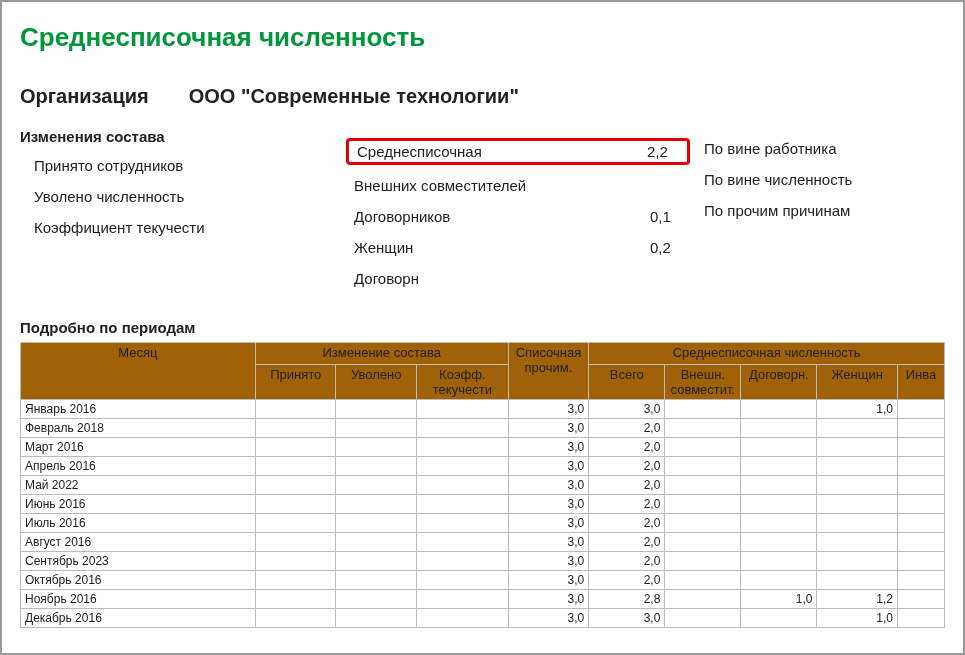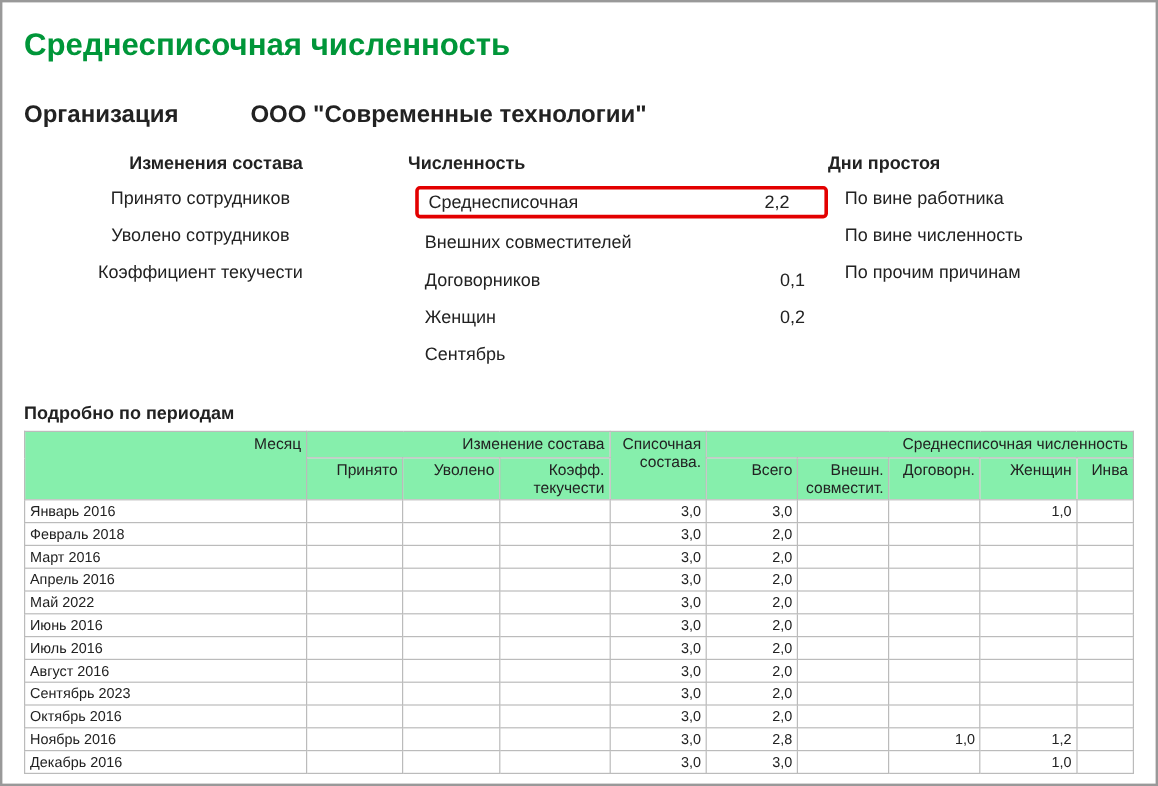--- a/index.html
+++ b/index.html
@@ -19,39 +19,39 @@
       overflow: hidden;
     }
     h1.report-title {
       color: #009639;
       font-size: 26px;
       font-weight: bold;
       margin-bottom: 32px;
     }
     .org-row {
       display: flex;
-      gap: 60px;
+      gap: 40px;
       margin-bottom: 20px;
     }
     .org-label {
       font-size: 20px;
       font-weight: bold;
     }
     .org-value {
       font-size: 20px;
       font-weight: bold;
     }
     .summary-section {
       display: flex;
       margin-bottom: 30px;
     }
     .summary-col {
       flex-shrink: 0;
     }
-    .col1 { width: 320px; text-align: center; }
+    .col1 { width: 320px; }
     .col2 { width: 350px; }
     .col3 { width: 250px; }
     .section-header {
       font-weight: bold;
       font-size: 15px;
       margin-bottom: 4px;
     }
     .summary-row {
       display: flex;
       font-size: 15px;
@@ -63,21 +63,20 @@
     }
     .summary-value {
       width: 40px;
       text-align: left;
     }
     .highlight-box {
       border: 3px solid #e30000;
       border-radius: 4px;
       margin-left: 6px;
       padding-left: 8px;
-      padding-right: 10px;
     }
     .highlight-box .summary-label {
       padding-left: 0;
     }
     .periods-header {
       font-size: 15px;
       font-weight: bold;
       margin-bottom: 6px;
     }
     table.periods {
@@ -87,22 +86,22 @@
     }
     table.periods th, table.periods td {
       border: 1px solid #bbb;
       font-size: 13px;
       padding: 2px 4px;
       vertical-align: top;
       overflow: hidden;
     }
     table.periods th {
       font-weight: normal;
-      text-align: right;
-      background: #86efac;
+      text-align: center;
+      background: #a16207;
     }
     table.periods td {
       font-size: 12px;
     }
     .th-top {
       height: 22px;
     }
     .num-cell {
       text-align: right;
     }
@@ -132,56 +131,54 @@
 
 <div class="summary-section">
   <div class="summary-col col1">
     <div class="section-header">Изменения состава</div>
     <div id="changes-rows">
         <div class="summary-row">
           <span class="summary-label">Принято сотрудников</span>
           <span class="summary-value"></span>
         </div>
         <div class="summary-row">
-          <span class="summary-label">Уволено сотрудников</span>
+          <span class="summary-label">Уволено численность</span>
           <span class="summary-value"></span>
         </div>
         <div class="summary-row">
           <span class="summary-label">Коэффициент текучести</span>
           <span class="summary-value"></span>
         </div>
       </div>
   </div>
   <div class="summary-col col2">
-    <div class="section-header">Численность</div>
     <div id="count-rows">
         <div class="summary-row highlight-box">
           <span class="summary-label">Среднесписочная</span>
           <span class="summary-value">2,2</span>
         </div>
         <div class="summary-row">
           <span class="summary-label">Внешних совместителей</span>
           <span class="summary-value"></span>
         </div>
         <div class="summary-row">
           <span class="summary-label">Договорников</span>
           <span class="summary-value">0,1</span>
         </div>
         <div class="summary-row">
           <span class="summary-label">Женщин</span>
           <span class="summary-value">0,2</span>
         </div>
         <div class="summary-row">
-          <span class="summary-label">Сентябрь</span>
+          <span class="summary-label">Договорн</span>
           <span class="summary-value"></span>
         </div>
       </div>
   </div>
   <div class="summary-col col3">
-    <div class="section-header">Дни простоя</div>
     <div id="downtime-rows">
         <div class="summary-row">
           <span class="summary-label">По вине работника</span>
           <span class="summary-value"></span>
         </div>
         <div class="summary-row">
           <span class="summary-label">По вине численность</span>
           <span class="summary-value"></span>
         </div>
         <div class="summary-row">
@@ -204,21 +201,21 @@
     <col class="vsego">
       <col class="vneshn">
       <col class="dogovor">
       <col class="zhenshin">
       <col class="invalid">
   </colgroup>
   <thead>
     <tr class="th-top">
       <th rowspan="2">Месяц</th>
       <th colspan="3">Изменение состава</th>
-      <th rowspan="2">Списочная состава.</th>
+      <th rowspan="2">Списочная прочим.</th>
       <th colspan="5">Среднесписочная численность</th>
     </tr>
     <tr>
       <th>Принято</th>
       <th>Уволено</th>
       <th>Коэфф. текучести</th>
       <th>Всего</th>
       <th>Внешн. совместит.</th>
       <th>Договорн.</th>
       <th>Женщин</th>

